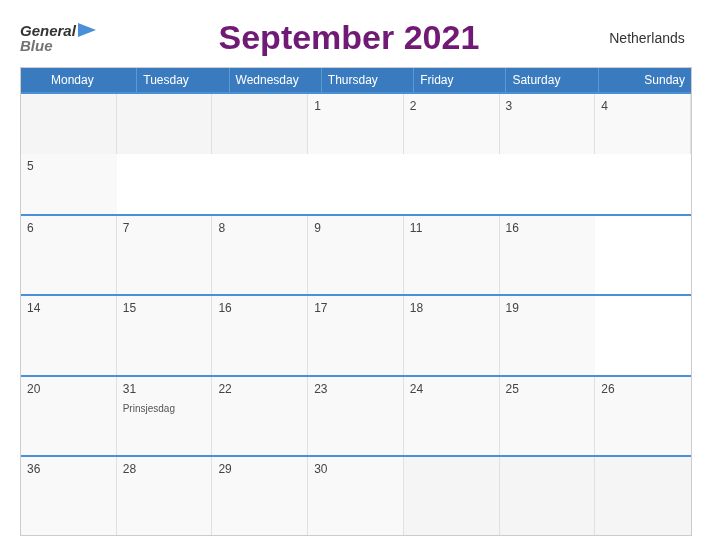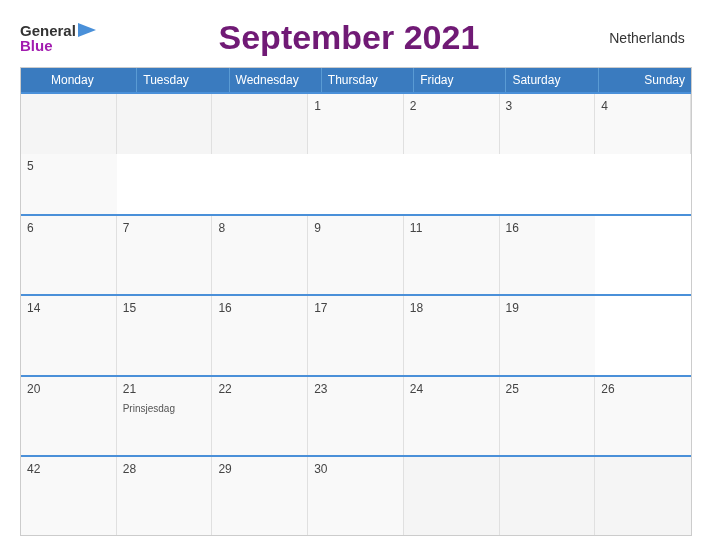--- a/index.html
+++ b/index.html
@@ -23,31 +23,32 @@
       display: flex;
       align-items: center;
       justify-content: space-between;
       margin-bottom: 10px;
     }
     .logo {
       display: flex;
       flex-direction: column;
       align-items: flex-start;
       line-height: 1;
+      font-style: italic;
     }
     .logo-general {
       font-size: 15px;
       font-weight: bold;
       color: #333;
       letter-spacing: 0;
     }
     .logo-blue {
       font-size: 15px;
       font-weight: bold;
-      color: #a21caf;
+      color: #737373;
       letter-spacing: 0;
     }
     .logo-flag {
       width: 18px;
       height: 14px;
       display: inline-block;
       vertical-align: middle;
       margin-left: 2px;
     }
     .logo-row {
@@ -223,42 +224,42 @@
           </div>
           <div class="cal-cell">
             <span class="cal-day-num">19</span>
           </div>
         </div>
         <div class="cal-week">
           <div class="cal-cell">
             <span class="cal-day-num">20</span>
           </div>
           <div class="cal-cell">
-            <span class="cal-day-num">21</span>
+            <span class="cal-day-num">31</span>
             <div class="cal-event">Prinsjesdag</div>
           </div>
           <div class="cal-cell">
             <span class="cal-day-num">22</span>
           </div>
           <div class="cal-cell">
             <span class="cal-day-num">23</span>
           </div>
           <div class="cal-cell">
             <span class="cal-day-num">24</span>
           </div>
           <div class="cal-cell">
             <span class="cal-day-num">25</span>
           </div>
           <div class="cal-cell">
             <span class="cal-day-num">26</span>
           </div>
         </div>
         <div class="cal-week">
           <div class="cal-cell">
-            <span class="cal-day-num">42</span>
+            <span class="cal-day-num">36</span>
           </div>
           <div class="cal-cell">
             <span class="cal-day-num">28</span>
           </div>
           <div class="cal-cell">
             <span class="cal-day-num">29</span>
           </div>
           <div class="cal-cell">
             <span class="cal-day-num">30</span>
           </div>

